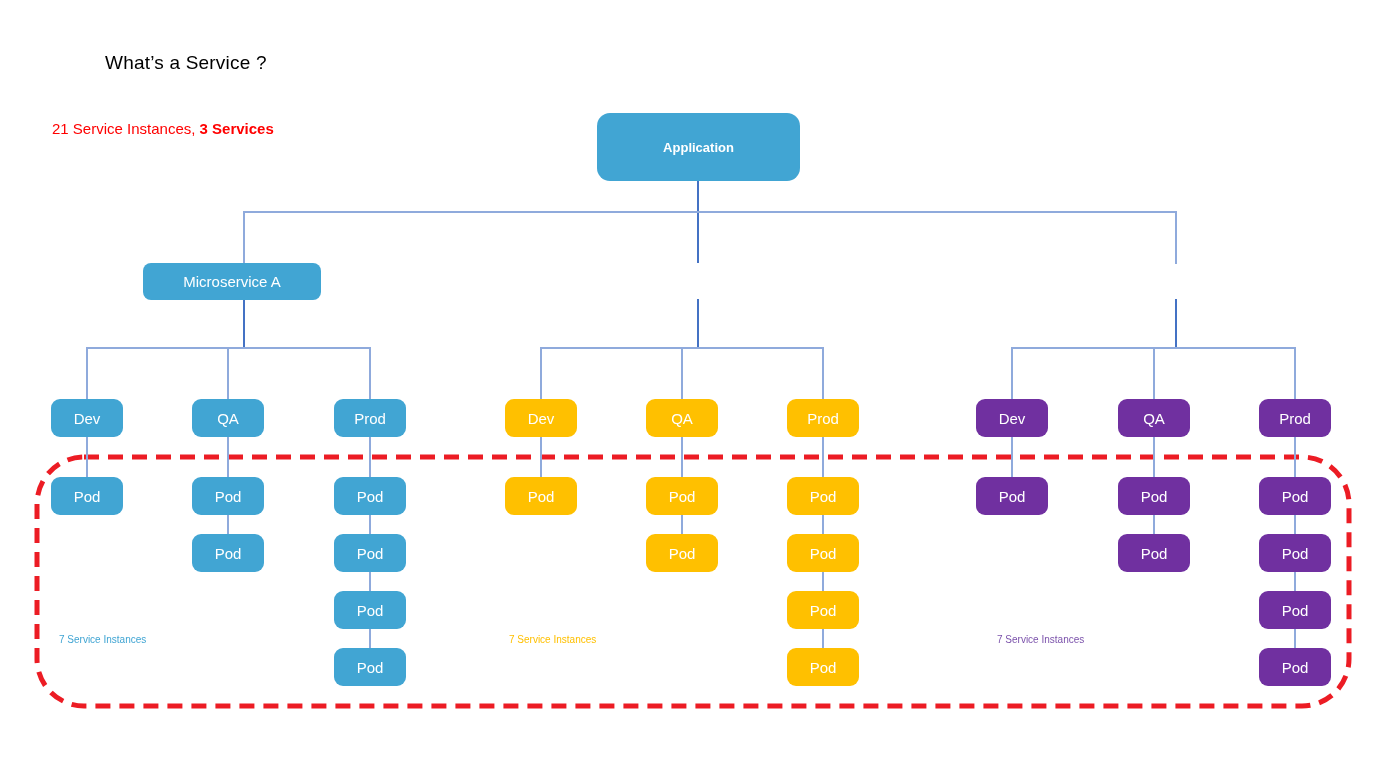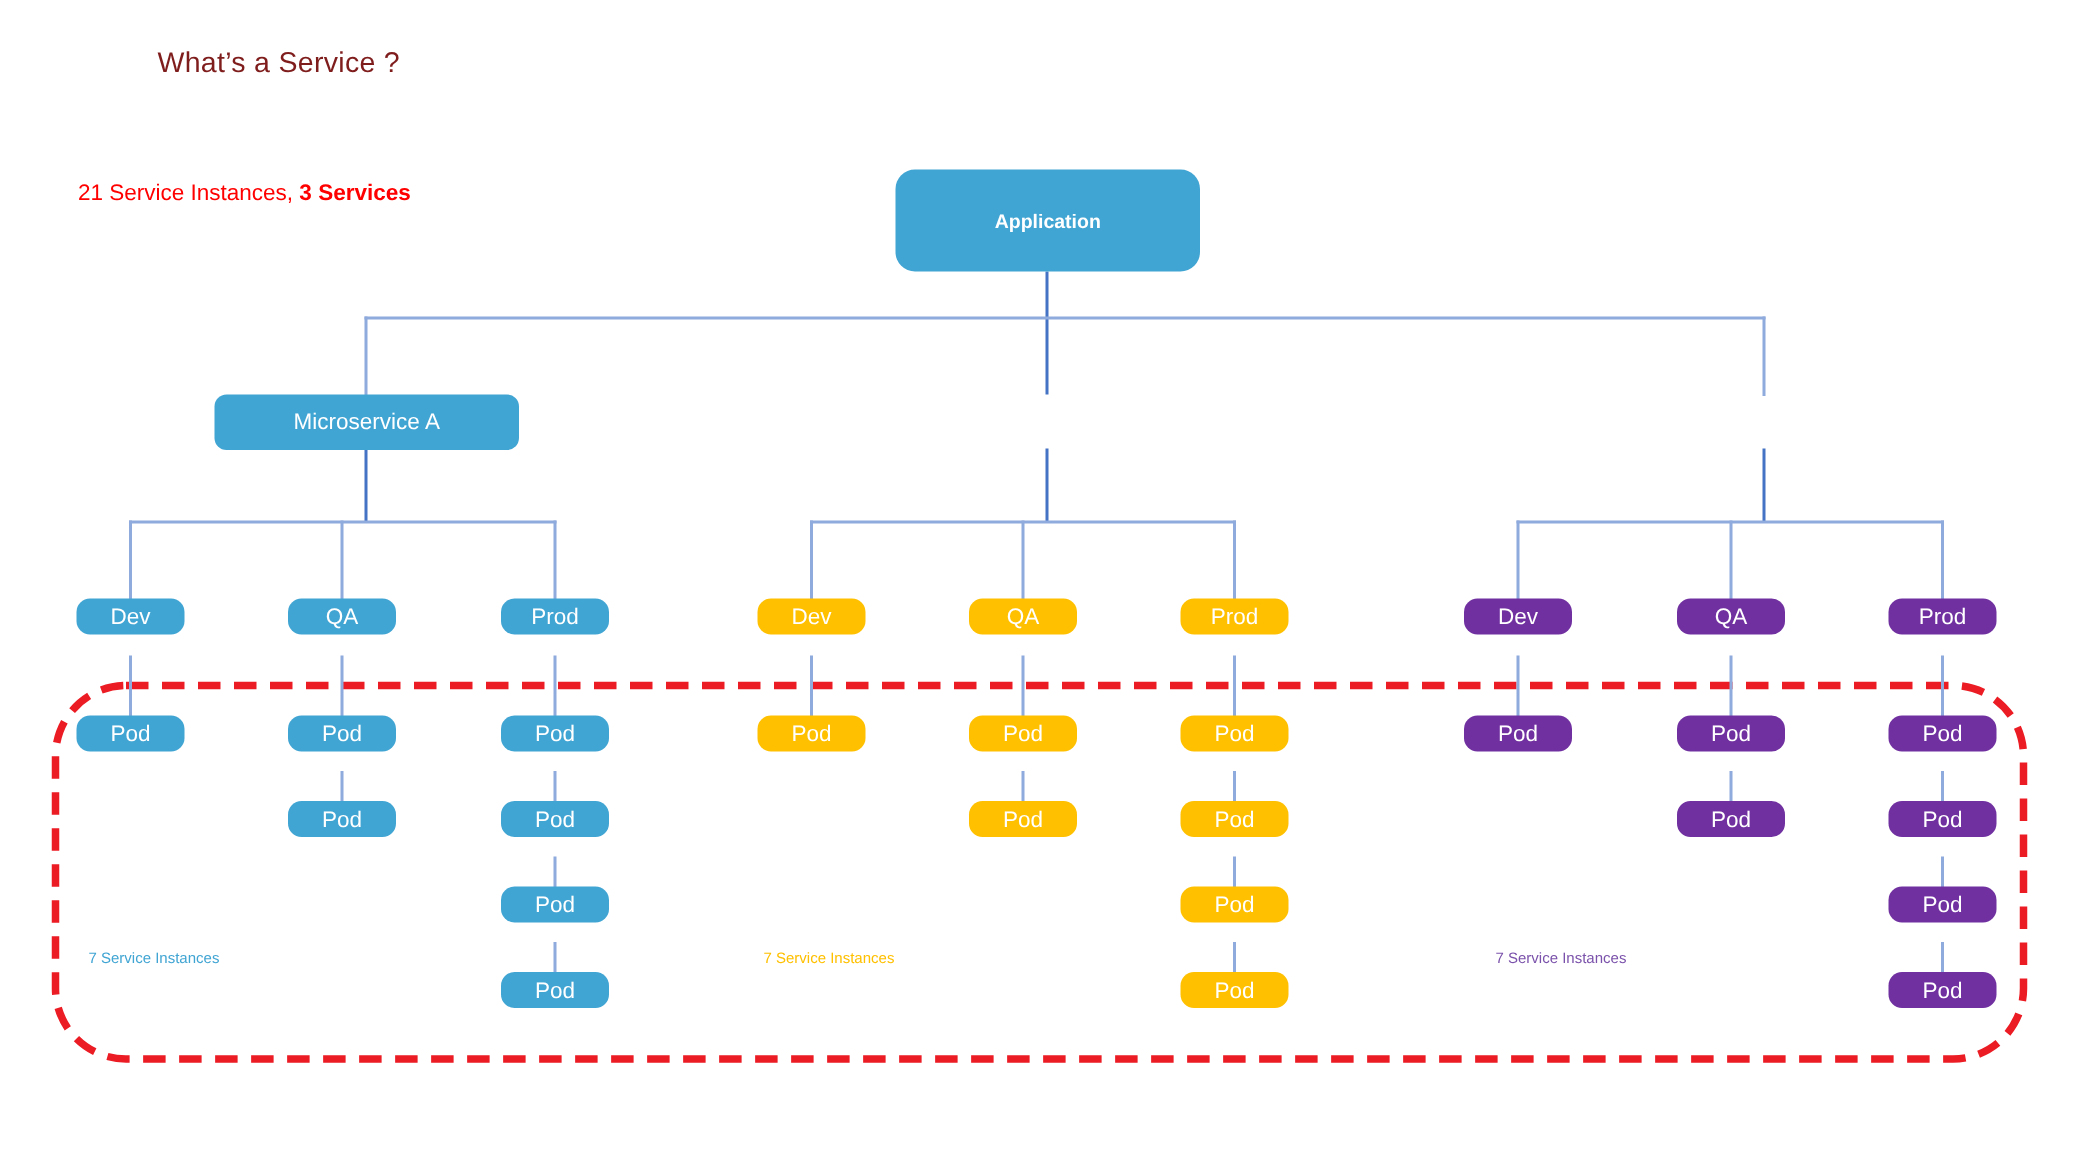--- a/index.html
+++ b/index.html
@@ -1,34 +1,34 @@
 <!DOCTYPE html>
 <html><head>
 <meta charset="utf-8">
 <style>
   html,body{margin:0;padding:0;background:#fff;}
   #stage{
     position:relative;width:1386px;height:773px;background:#fff;overflow:hidden;
     font-family:"Liberation Sans", sans-serif;
   }
   .title{
-    position:absolute;left:105px;top:32px;font-size:19px;letter-spacing:.2px;
-    color:#7f1d1d;
+    position:absolute;left:105px;top:52px;font-size:19px;letter-spacing:.2px;
+    color:#000000;
   }
   .summary{
     position:absolute;left:52px;top:120px;font-size:15px;color:#FF0000;white-space:nowrap;
   }
   .summary b{font-weight:bold;}
   .node{
     position:absolute;display:flex;align-items:center;justify-content:center;
     color:#fff;border-radius:8px;box-sizing:border-box;
   }
   .root{width:203px;height:68px;border-radius:13px;font-size:13px;font-weight:bold;}
-  .wide{width:203px;height:37px;font-size:15px;}
-  .small{width:72px;height:24px;font-size:15px;border-radius:9px;}
+  .wide{width:178px;height:37px;font-size:15px;}
+  .small{width:72px;height:38px;font-size:15px;border-radius:9px;}
   .vl{position:absolute;width:2px;background:#8FAADC;}
   .hl{position:absolute;height:2px;background:#8FAADC;}
   .dark{background:#4472C4;}
   .note{position:absolute;font-size:10px;white-space:nowrap;}
   svg.outline{position:absolute;left:0;top:0;pointer-events:none;}
 </style>
 </head>
 <body>
 
 <div id="stage">

